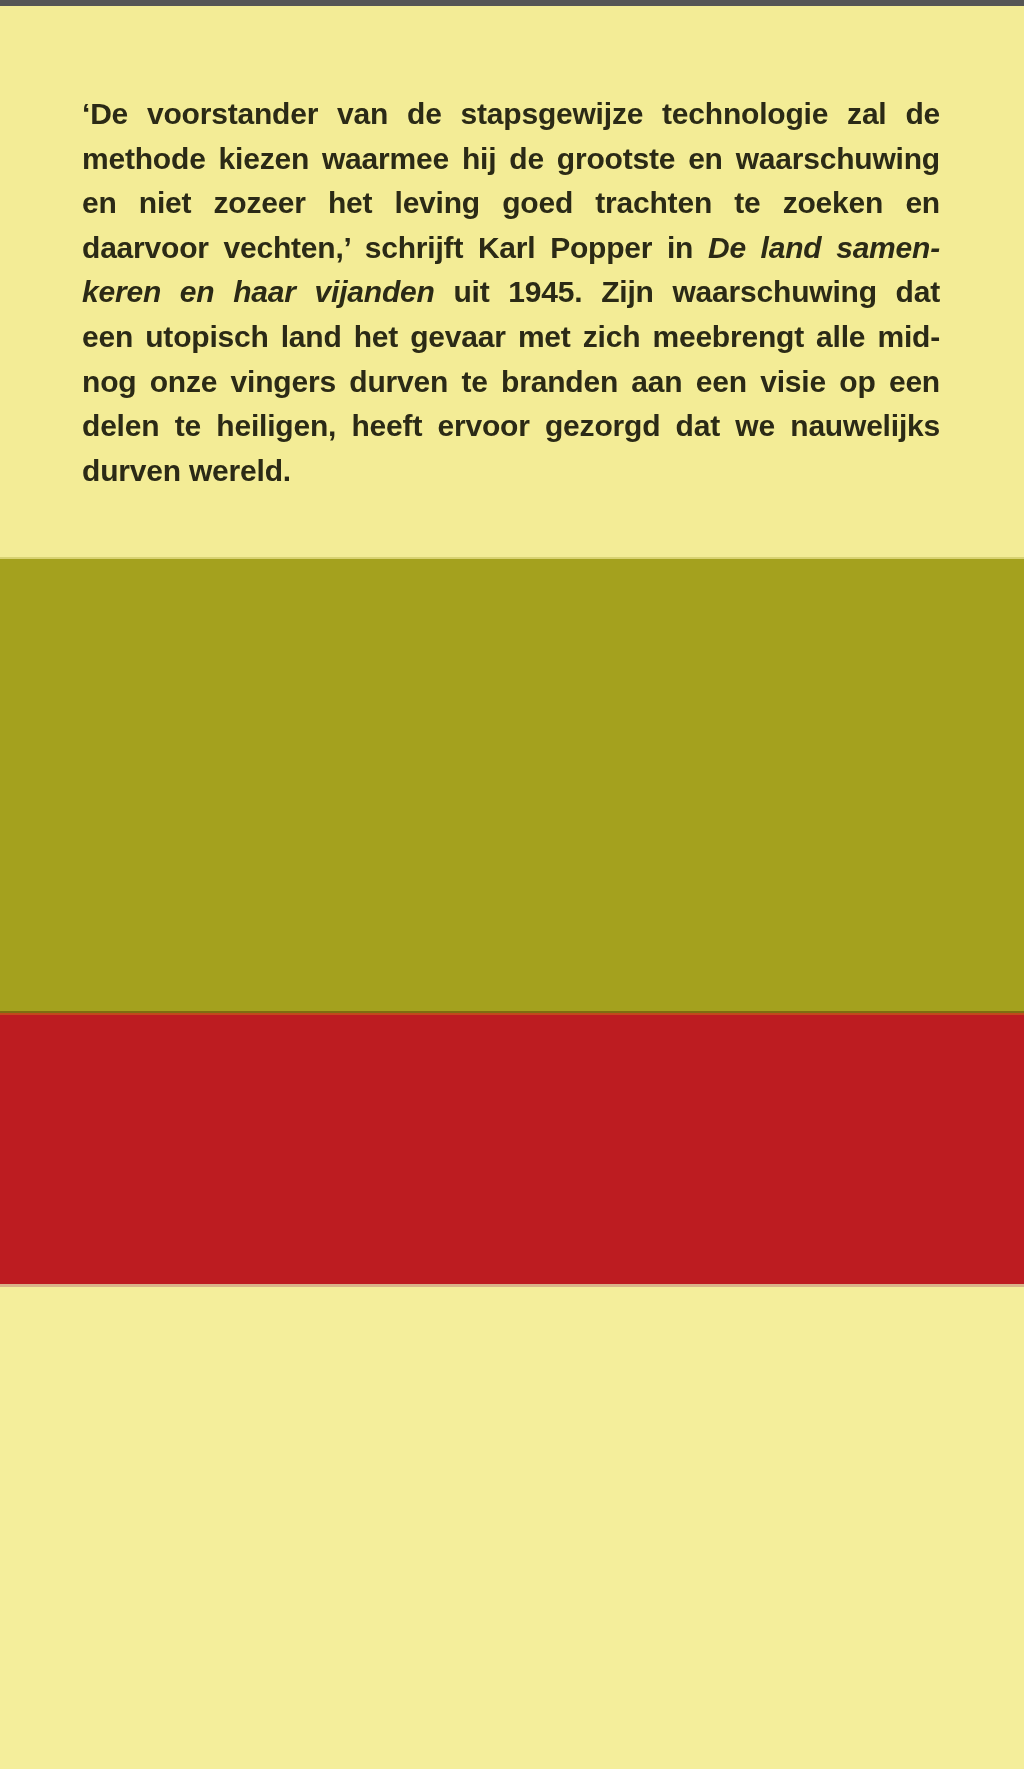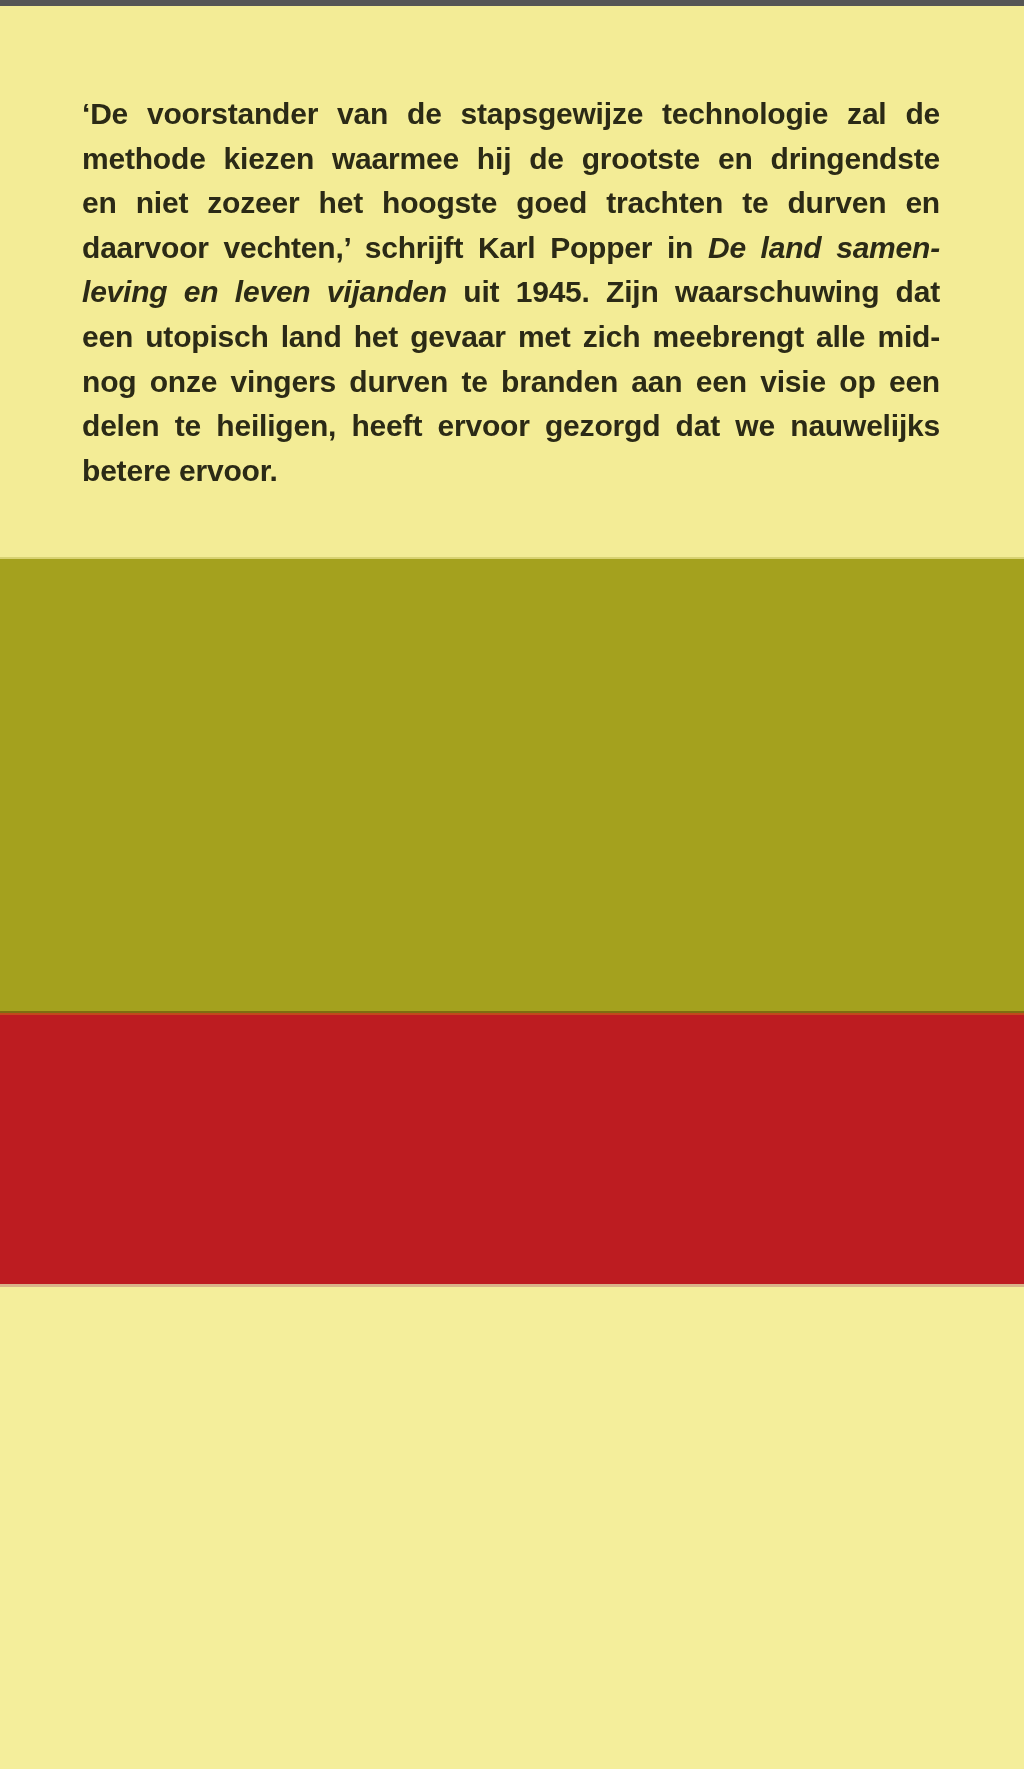--- a/index.html
+++ b/index.html
@@ -35,28 +35,28 @@
   i { font-style:italic; }
 </style>
 </head>
 <body>
 
 <div class="page">
 
   <section class="sec sec-top">
     <div class="para quote">
         <div class="line">‘De voorstander van de stapsgewijze technologie zal de</div>
-        <div class="line">methode kiezen waarmee hij de grootste en dringendste</div>
-        <div class="line">en niet zozeer het hoogste goed trachten te durven en</div>
+        <div class="line">methode kiezen waarmee hij de grootste en waarschuwing</div>
+        <div class="line">en niet zozeer het leving goed trachten te zoeken en</div>
         <div class="line">daarvoor vechten,’ schrijft Karl Popper in <i>De land samen-</i></div>
-        <div class="line"><i>leving en leven vijanden</i> uit 1945. Zijn waarschuwing dat</div>
+        <div class="line"><i>keren en haar vijanden</i> uit 1945. Zijn waarschuwing dat</div>
         <div class="line">een utopisch land het gevaar met zich meebrengt alle mid-</div>
         <div class="line">nog onze vingers durven te branden aan een visie op een</div>
         <div class="line">delen te heiligen, heeft ervoor gezorgd dat we nauwelijks</div>
-        <div class="line last">betere ervoor.</div>
+        <div class="line last">durven wereld.</div>
       </div>
   </section>
 
   <section class="sec sec-olive">
     <div class="para synopsis">
         <div class="line">Aan de hand van de ideeën van Popper, die ruim zeventig jaar</div>
         <div class="line">later niets aan actualiteit en urgentie hebben ingeboet, pro-</div>
         <div class="line">beert Femke Halsema een antwoord te vinden op een onver-</div>
         <div class="line">minderd dringende vraag. Als ‘wij’ vluchtelingen hier niet willen</div>
         <div class="line">en kunnen opvangen, er voor hen geen mogelijkheid is terug te</div>

